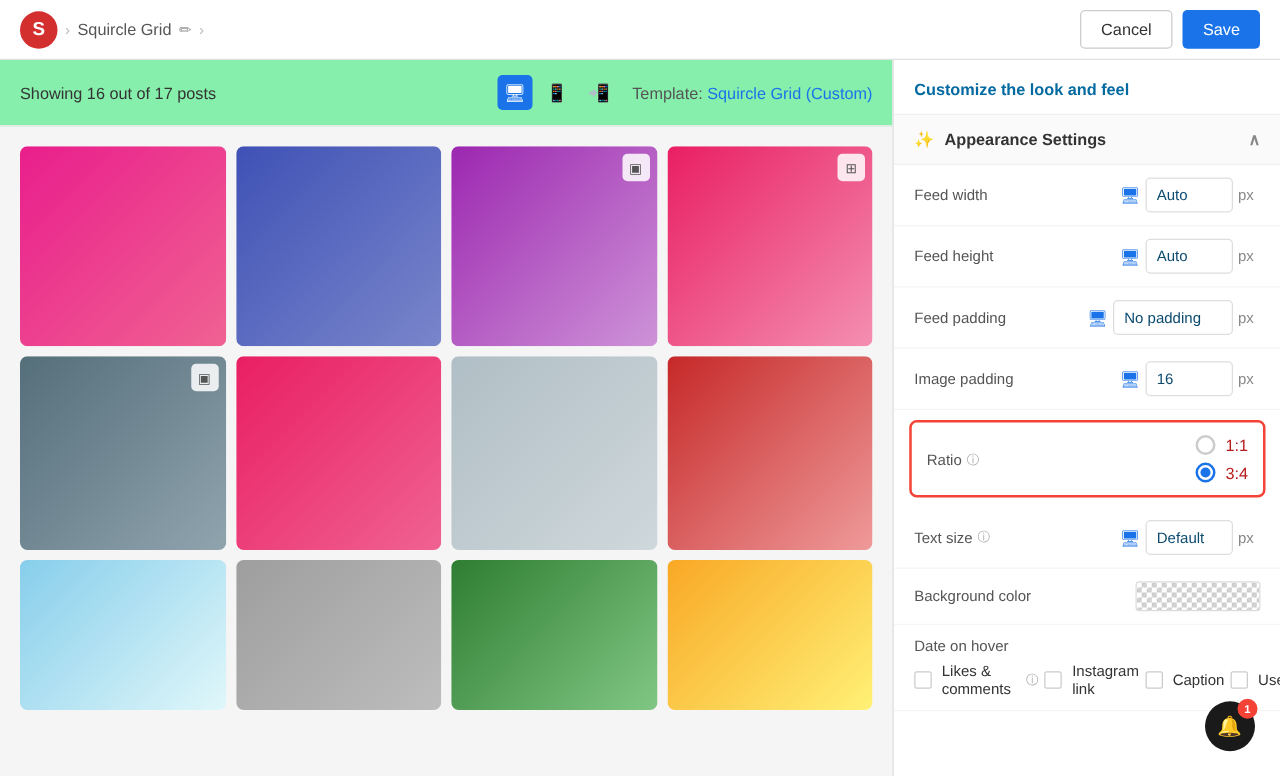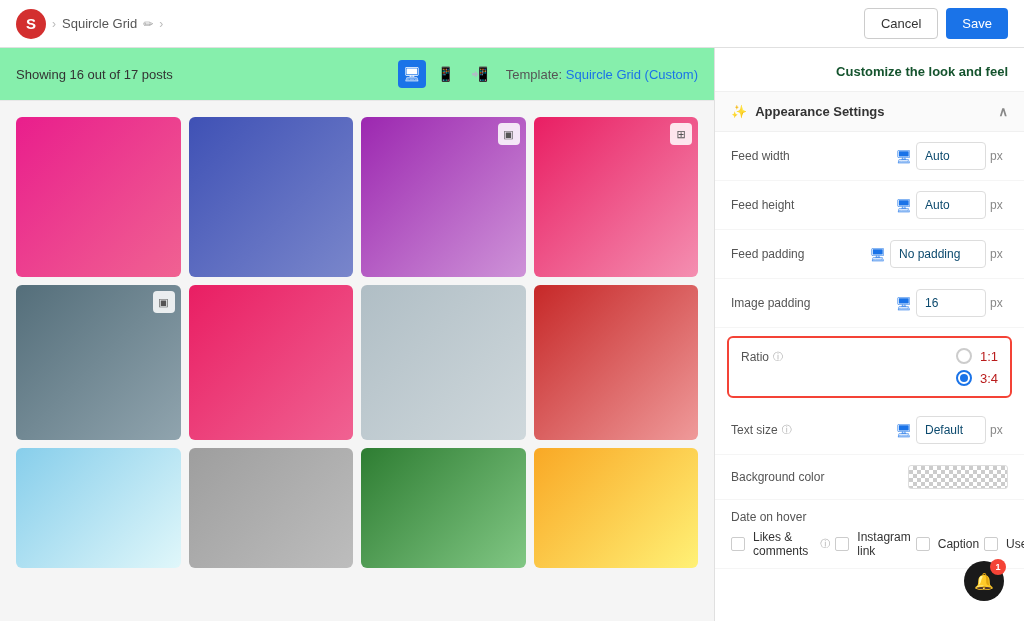--- a/index.html
+++ b/index.html
@@ -52,21 +52,21 @@
     .img-red-coat-back { background: linear-gradient(135deg, #c62828 0%, #ef9a9a 100%); }
     .img-sky { background: linear-gradient(135deg, #87ceeb 0%, #e0f7fa 100%); }
     .img-hand { background: linear-gradient(135deg, #9e9e9e 0%, #bdbdbd 100%); }
     .img-green-coat { background: linear-gradient(135deg, #2e7d32 0%, #81c784 100%); }
     .img-yellow-suit { background: linear-gradient(135deg, #f9a825 0%, #fff176 100%); }
 
     .corner-icon { position: absolute; top: 6px; right: 6px; width: 22px; height: 22px; background: rgba(255,255,255,0.85); border-radius: 4px; display: flex; align-items: center; justify-content: center; font-size: 11px; color: #555; }
 
     
     .right-panel { width: 310px; background: #fff; border-left: 1px solid #e0e0e0; overflow-y: auto; flex-shrink: 0; }
-    .panel-header { padding: 16px 16px 12px; font-size: 13px; font-weight: 600; color: #14532d; border-bottom: 1px solid #f0f0f0; text-align: right; }
+    .panel-header { padding: 16px 16px 12px; font-size: 13px; font-weight: 600; color: #0369a1; border-bottom: 1px solid #f0f0f0; }
     .section-header { display: flex; align-items: center; padding: 12px 16px; font-size: 13px; font-weight: 600; color: #333; background: #fafafa; border-bottom: 1px solid #f0f0f0; justify-content: space-between; }
     .section-toggle { color: #888; cursor: pointer; }
 
     .settings-row { display: flex; align-items: center; padding: 10px 16px; border-bottom: 1px solid #f5f5f5; min-height: 44px; }
     .row-label { font-size: 12px; color: #555; flex: 1; display: flex; align-items: center; gap: 4px; }
     .row-controls { display: flex; align-items: center; gap: 4px; }
     .monitor-icon-sm { color: #1a73e8; font-size: 13px; }
     .text-input-sm { width: 70px; border: 1px solid #ddd; border-radius: 4px; padding: 4px 8px; font-size: 12px; color: #0c4a6e; height: 28px; }
     .px-label { font-size: 12px; color: #888; min-width: 18px; }
     .info-icon { color: #aaa; font-size: 10px; cursor: pointer; }
@@ -206,21 +206,21 @@
     <div class="settings-row">
       <span class="row-label">Image padding</span>
       <div class="row-controls">
         <span class="monitor-icon-sm">🖥</span>
         <input class="text-input-sm" value="16" style="">
         <span class="px-label">px</span>
       </div>
     </div>
 
     <div class="ratio-row">
-      <div style="display:flex; align-items:flex-start; gap:8px;">
+      <div style="display:flex; align-items:center; gap:8px;">
         <span class="row-label" style="padding-top:2px;">
           <span>Ratio</span>
           <span class="info-icon">ⓘ</span>
         </span>
         <div class="ratio-options">
           <label class="ratio-option">
             <div class="radio-btn"></div>
             <span>1:1</span>
           </label>
           <label class="ratio-option">

